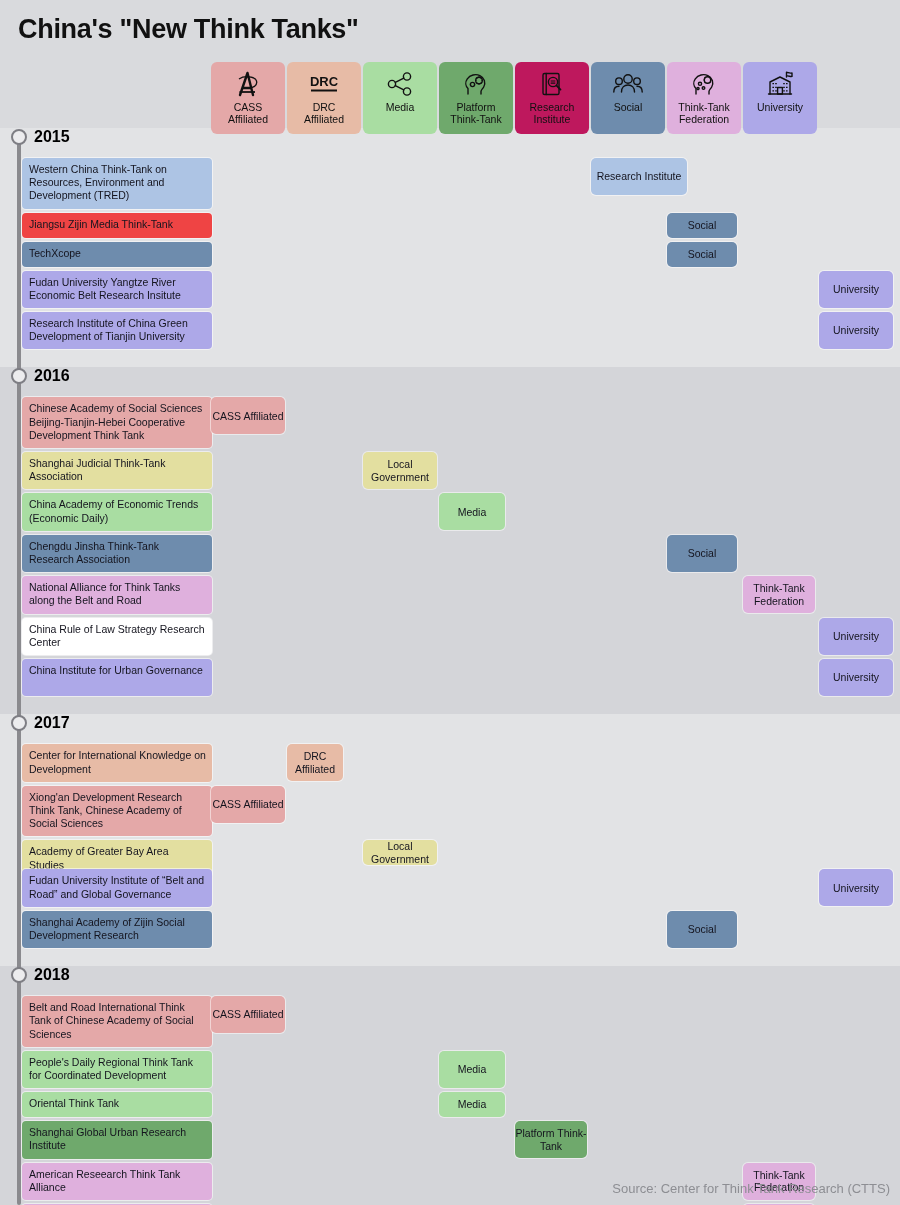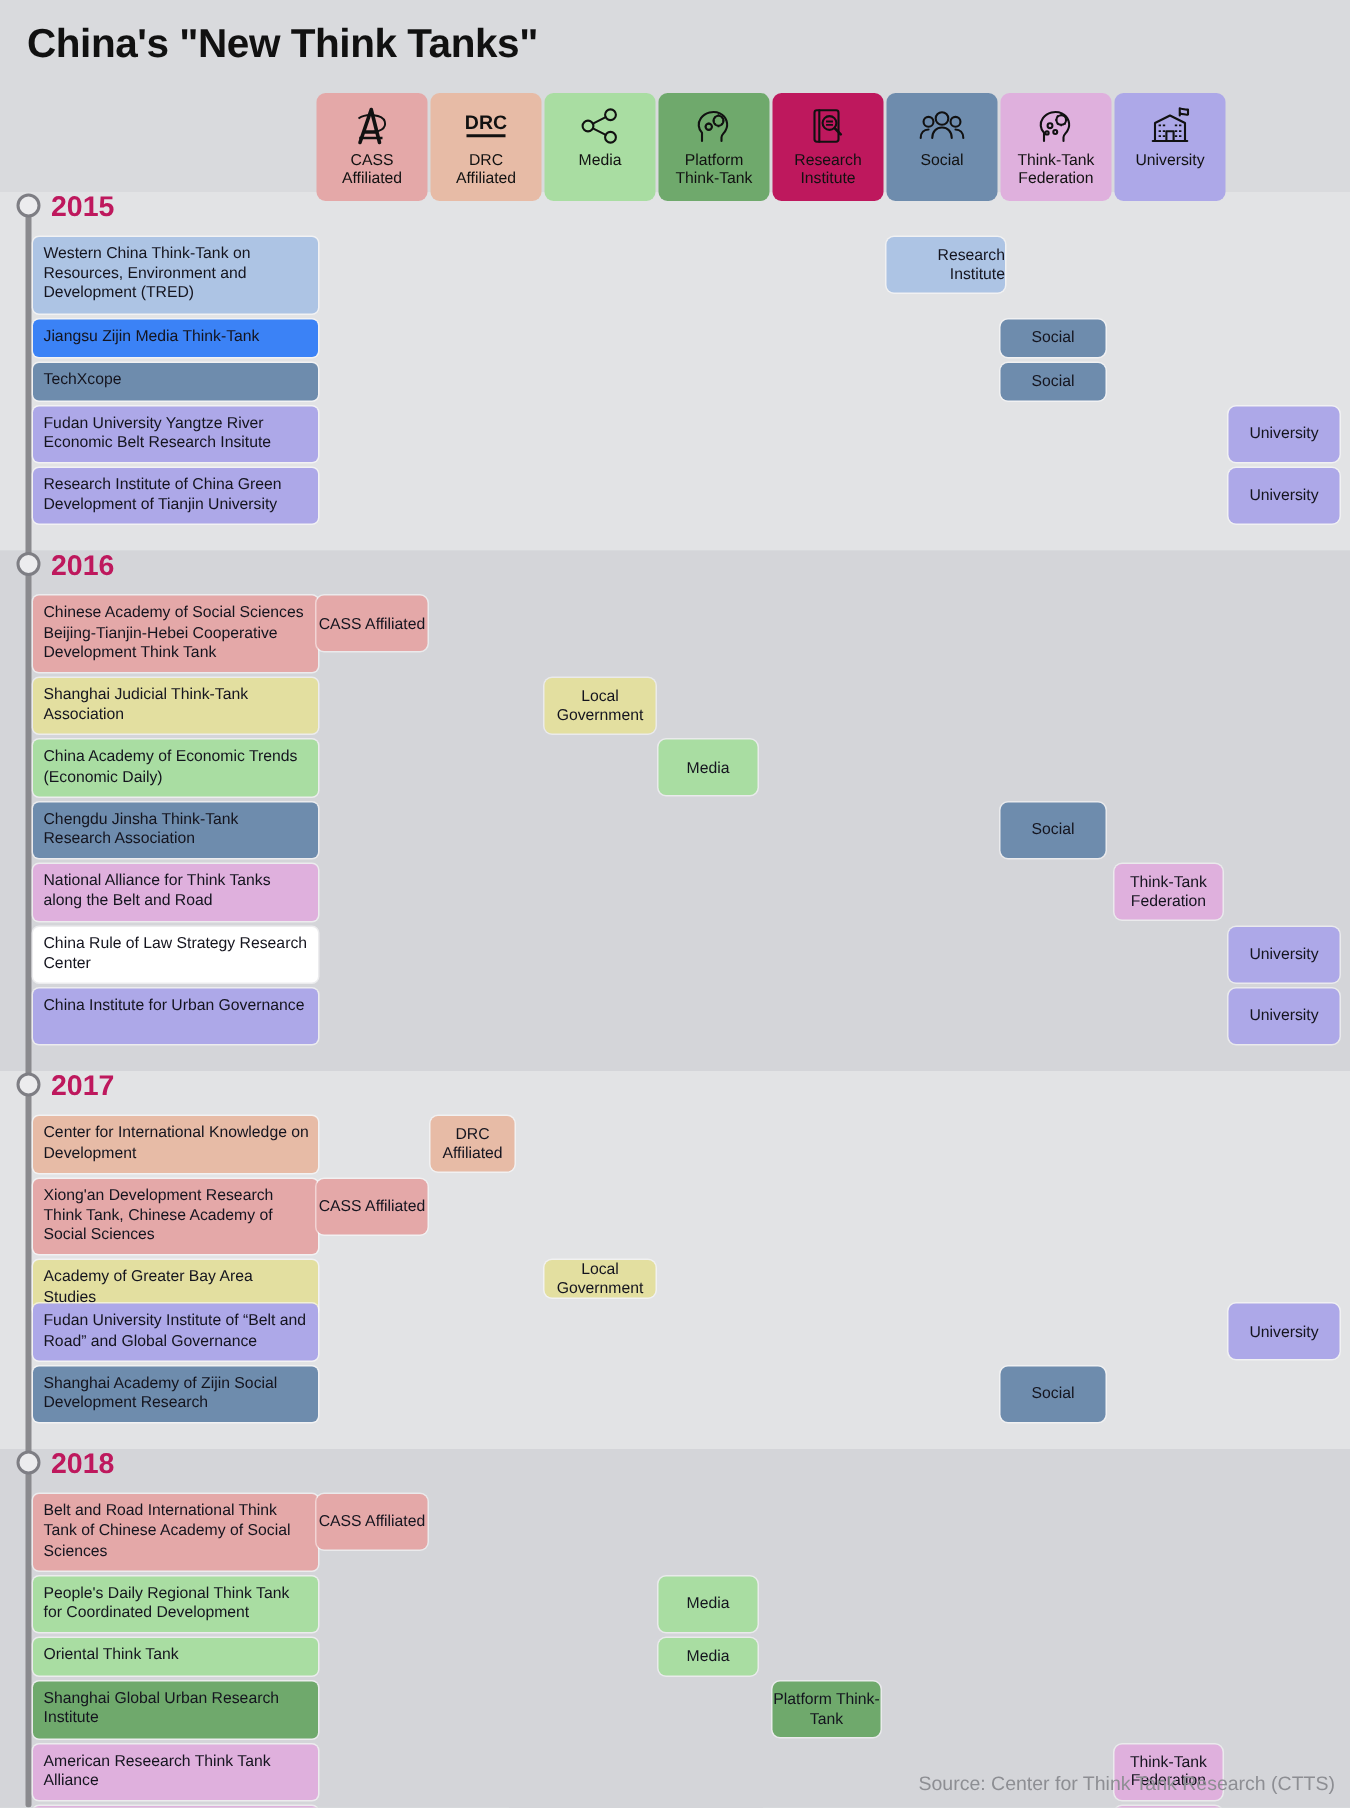--- a/index.html
+++ b/index.html
@@ -40,21 +40,21 @@
   
   #spine{
     position:absolute;left:17px;top:136px;width:4px;height:1069px;
     background:#8a8a8e;border-radius:2px;
   }
   .year-dot{
     position:absolute;left:11px;width:16px;height:16px;border-radius:50%;
     background:#ececee;border:2px solid #7e7e84;box-sizing:border-box;
   }
   .year-lbl{
-    position:absolute;left:34px;font-size:19px;font-weight:bold;color:#be185d;
+    position:absolute;left:34px;font-size:16px;font-weight:bold;color:#000000;
   }
 
   
   .entry{
     position:absolute;left:22px;width:190px;
     border-radius:4px;box-sizing:border-box;
     padding:5px 6px 5px 7px;
     font-size:10.5px;line-height:13.2px;
     color:#14141e;
     box-shadow:0 0 0 1px rgba(255,255,255,.55);
@@ -178,22 +178,22 @@
       <div class="legend-lbl">University</div>
     </div>
   </div>
 
 <div id="spine" style="height: 1069px;"></div>
 
 <div id="timeline">
     <div class="year-dot" style="top: 129px;"></div>
     <div class="year-lbl" style="top: 128px;">2015</div>
     <div class="entry" style="top: 158px; min-height: 50.6px; background: rgb(173, 196, 228);">Western China Think-Tank on Resources, Environment and Development  (TRED)</div>
-    <div class="tag" style="left: 591px; width: 79px; top: 158px; height: 37px; background: rgb(173, 196, 228); text-align: right;">Research Institute</div>
-    <div class="entry" style="top: 212.6px; min-height: 25px; background: #3b82f6;">Jiangsu Zijin Media Think-Tank</div>
+    <div class="tag" style="left: 591px; width: 96px; top: 158px; height: 37px; background: rgb(173, 196, 228);">Research Institute</div>
+    <div class="entry" style="top: 212.6px; min-height: 25px; background: #ef4444;">Jiangsu Zijin Media Think-Tank</div>
     <div class="tag" style="left: 667px; width: 70px; top: 212.6px; height: 25px; background: rgb(110, 140, 173);">Social</div>
     <div class="entry" style="top: 241.6px; min-height: 25px; background: rgb(110, 140, 173);">TechXcope</div>
     <div class="tag" style="left: 667px; width: 70px; top: 241.6px; height: 25px; background: rgb(110, 140, 173);">Social</div>
     <div class="entry" style="top: 270.6px; min-height: 37.4px; background: rgb(173, 168, 232);">Fudan University Yangtze River Economic Belt Research Insitute</div>
     <div class="tag" style="left: 819px; width: 74px; top: 270.6px; height: 37px; background: rgb(173, 168, 232);">University</div>
     <div class="entry" style="top: 312px; min-height: 37.4px; background: rgb(173, 168, 232);">Research Institute of China Green Development of Tianjin University</div>
     <div class="tag" style="left: 819px; width: 74px; top: 312px; height: 37px; background: rgb(173, 168, 232);">University</div>
     <div class="year-dot" style="top: 368.4px;"></div>
     <div class="year-lbl" style="top: 367.4px;">2016</div>
     <div class="entry" style="top: 397.4px; min-height: 50.6px; background: rgb(228, 168, 168);">Chinese Academy of Social Sciences Beijing-Tianjin-Hebei Cooperative Development Think Tank</div>

